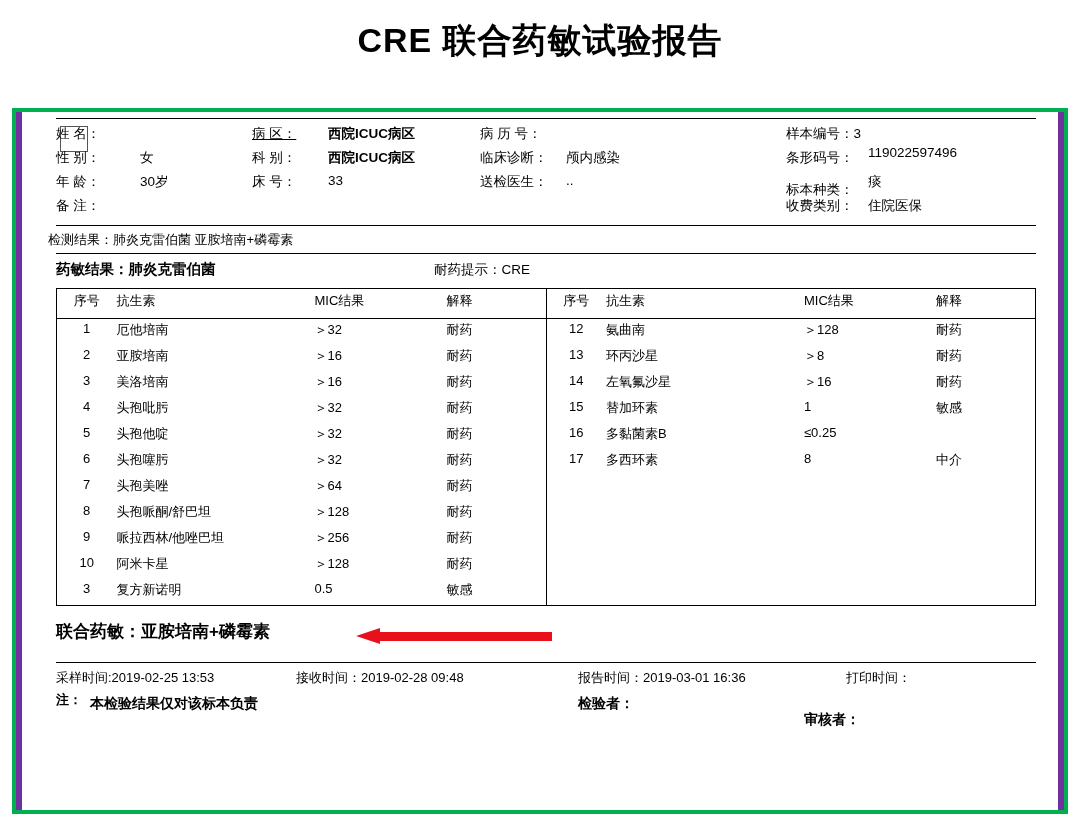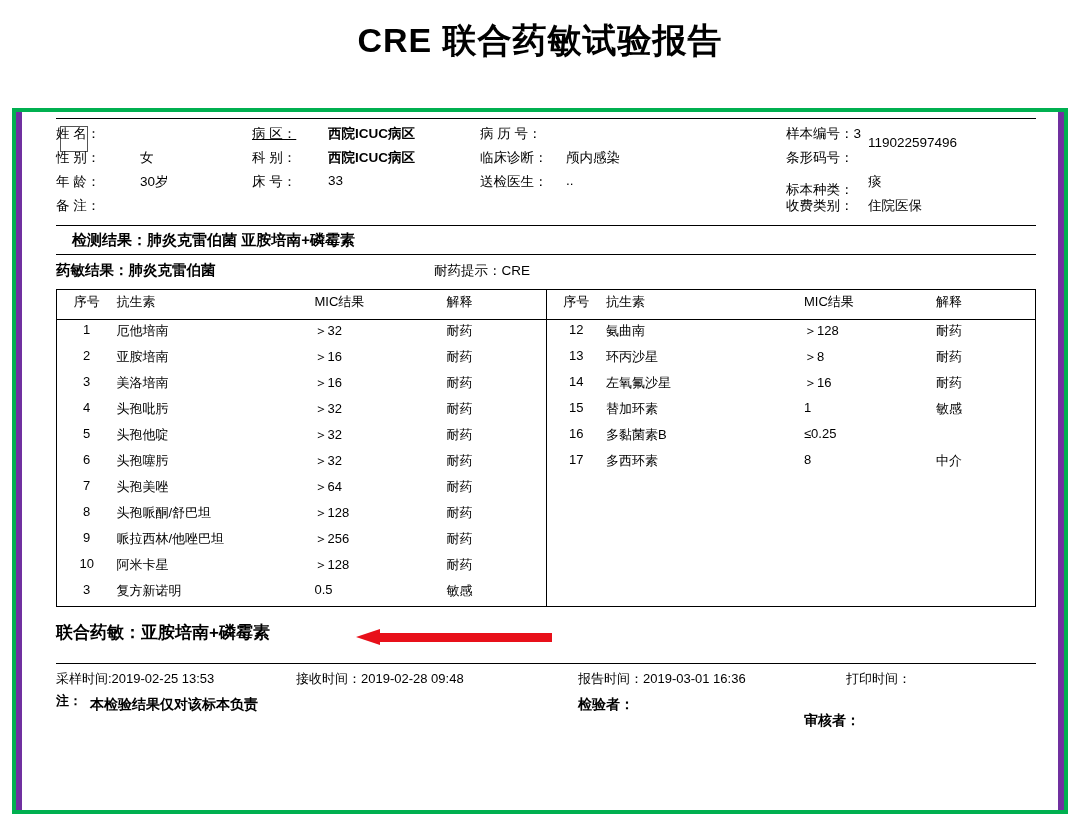--- a/index.html
+++ b/index.html
@@ -110,24 +110,24 @@
   }
   .f {
     position: absolute;
     white-space: nowrap;
     font-size: 13.5px;
   }
   .b {
     font-weight: bold;
   }
   .res-line {
-    margin: 0 34px;
+    margin: 0 10px;
     padding: 5px 0 4px 0;
-    font-size: 15px;
-    font-weight: bold;
+    font-size: 13px;
+    font-weight: normal;
     white-space: nowrap;
   }
   .sens-head {
     position: relative;
     margin: 0 18px;
     height: 26px;
     padding-top: 6px;
   }
   .sens-head .a {
     position: absolute;
@@ -254,21 +254,21 @@
         <div class="f" style="left:510px; top:6px;"></div>
         <div class="f" style="left:730px; top:6px;">样本编号：3</div>
 
         <div class="f" style="left:0px; top:30px;">性    别：</div>
         <div class="f" style="left:84px; top:30px;">女</div>
         <div class="f" style="left:196px; top:30px;">科    别：</div>
         <div class="f b" style="left:272px; top:30px;">西院ICUC病区</div>
         <div class="f" style="left:424px; top:30px;">临床诊断：</div>
         <div class="f" style="left:510px; top:30px;">颅内感染</div>
         <div class="f" style="left:730px; top:30px;">条形码号：</div>
-        <div class="f" style="left:812px; top:16px;">119022597496</div>
+        <div class="f" style="left:812px; top:26px;">119022597496</div>
 
         <div class="f" style="left:0px; top:54px;">年    龄：</div>
         <div class="f" style="left:84px; top:54px;">30岁</div>
         <div class="f" style="left:196px; top:54px;">床    号：</div>
         <div class="f" style="left:272px; top:54px;">33</div>
         <div class="f" style="left:424px; top:54px;">送检医生：</div>
         <div class="f" style="left:510px; top:54px;">..</div>
         <div class="f" style="left:730px; top:54px;margin-top:8px;">标本种类：</div>
         <div class="f" style="left:812px; top:54px;">痰</div>
 

